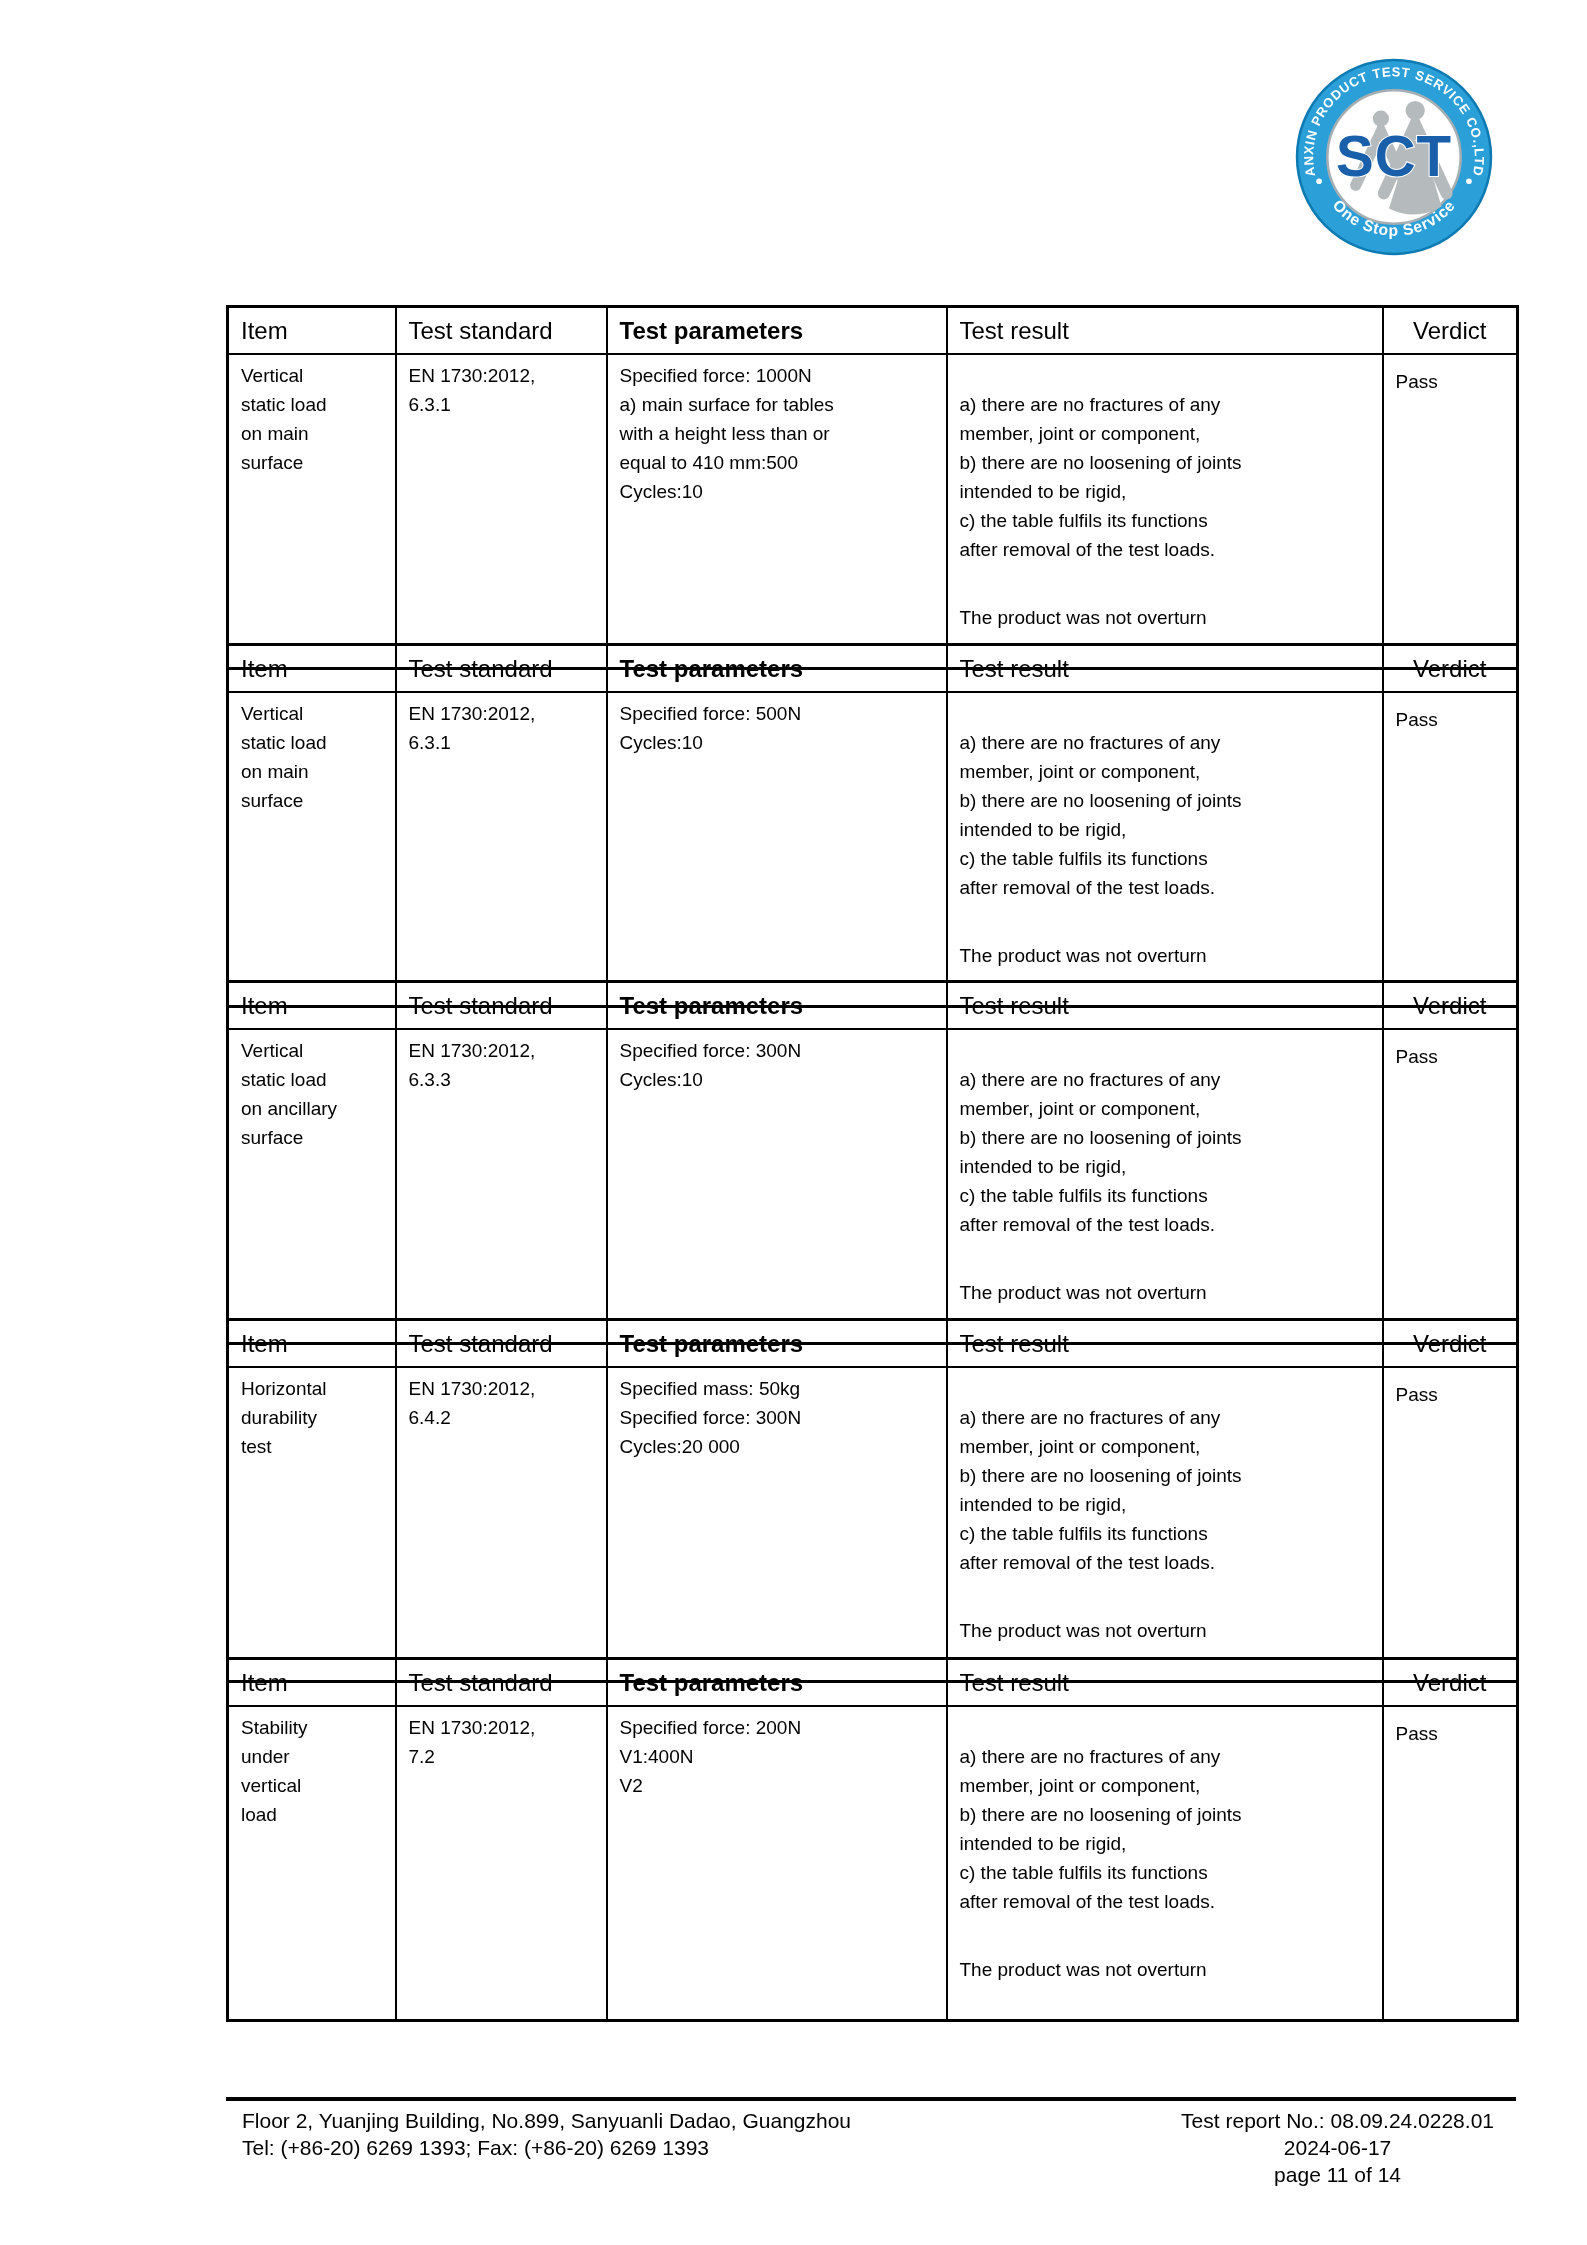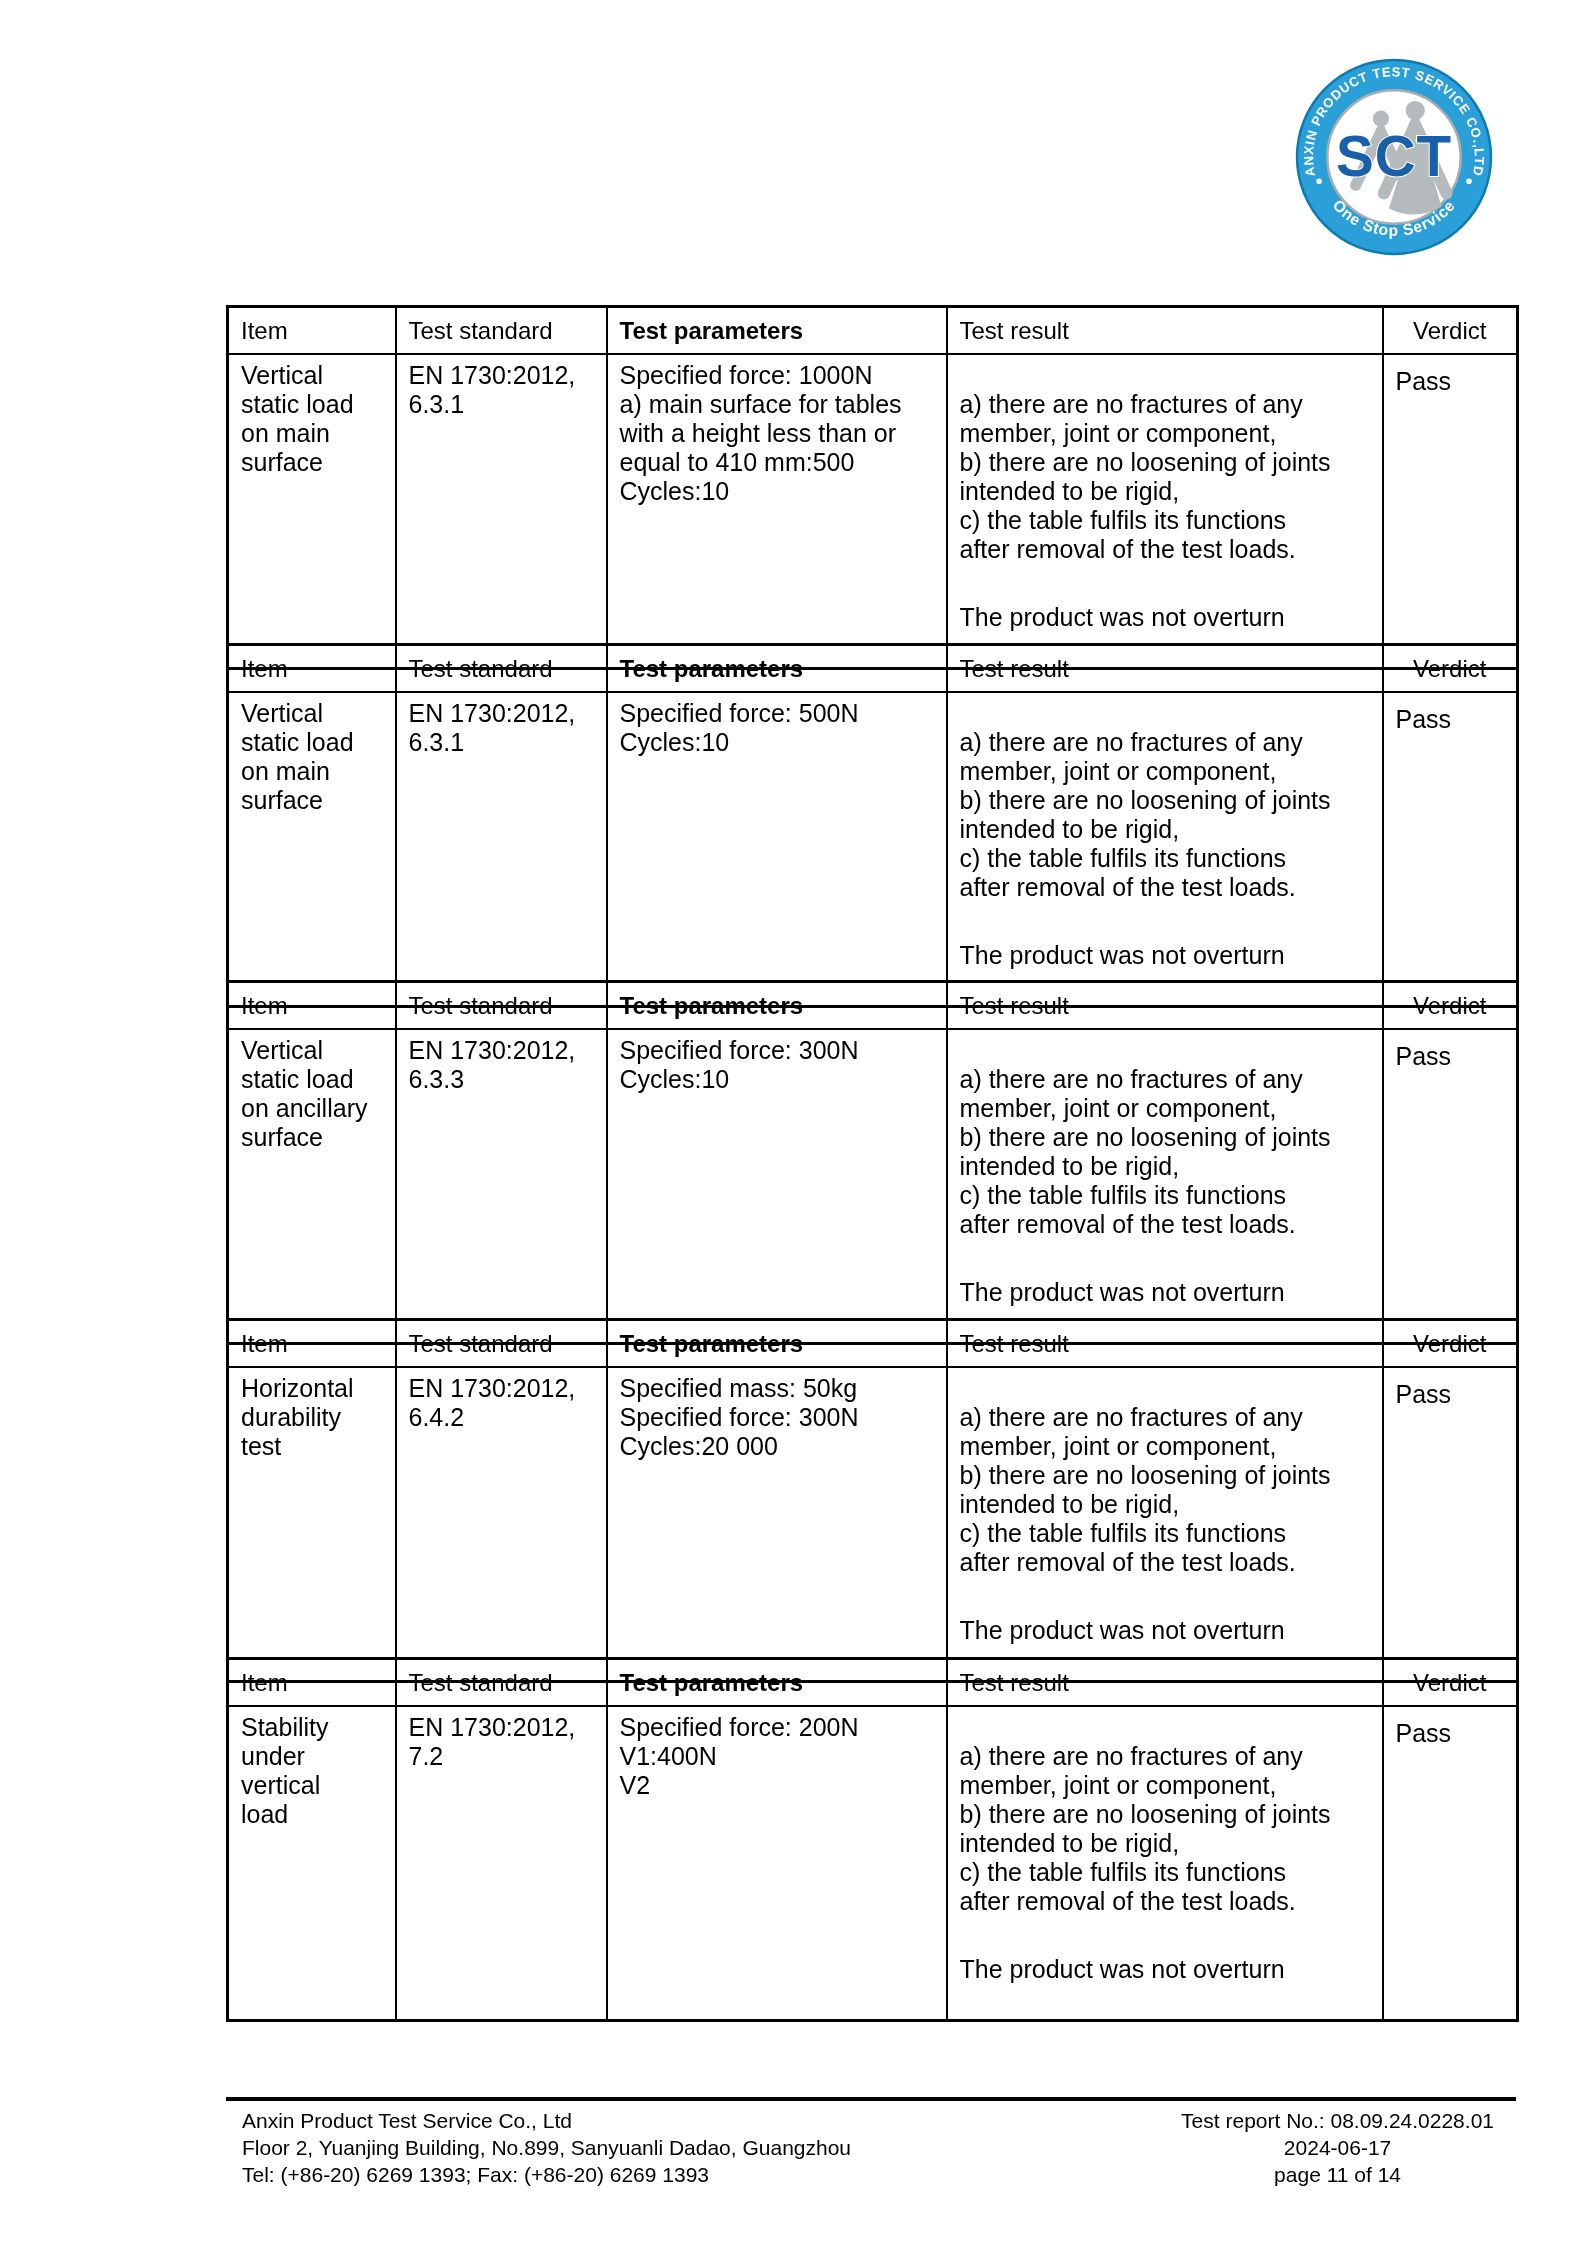--- a/index.html
+++ b/index.html
@@ -22,21 +22,21 @@
   .t1{top:305px}.t2{top:643px}.t3{top:980px}.t4{top:1318px}.t5{top:1657px}
   .tbl th,.tbl td{border:2px solid #000;}
   .tbl th{
     font-size:24px;font-weight:normal;text-align:left;
     vertical-align:middle;height:34px;padding:6px 12px 5px;margin-top:35px;
   }
   .tbl th.bold{font-weight:bold;}
   .tbl th.center{text-align:center;}
   .tbl td{
     vertical-align:top;
-    font-size:25px;line-height:29px;
+    font-size:19px;line-height:29px;
     padding:6px 12px 6px;
     white-space:pre-line;
     margin-top:14px;
   }
   .tbl tbody tr{height:228px;}
   .tbl td.verdict{text-align:left;padding-top:12px;}
   .note{margin-top:10px;}
   
   .footer{
     position:absolute;left:226px;top:2097px;width:1290px;
@@ -284,21 +284,20 @@
 after removal of the test loads.</div>
         <div class="note">The product was not overturn</div>
       </td>
       <td class="verdict">Pass</td>
     </tr>
       </tbody>
   </table>
 
   <div class="footer">
     <div class="f-left">
-      <div>Anxin Product Test Service Co., Ltd</div>
       <div>Floor 2, Yuanjing Building, No.899, Sanyuanli Dadao, Guangzhou</div>
       <div>Tel: (+86-20) 6269 1393; Fax: (+86-20) 6269 1393</div>
     </div>
     <div class="f-right">
       <div>Test report No.: 08.09.24.0228.01</div>
       <div>2024-06-17</div>
       <div>page 11 of 14</div>
     </div>
   </div>
 

